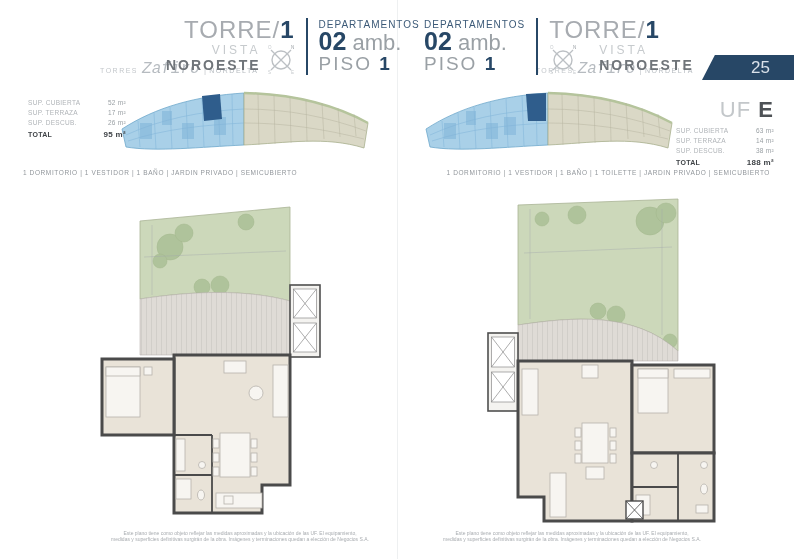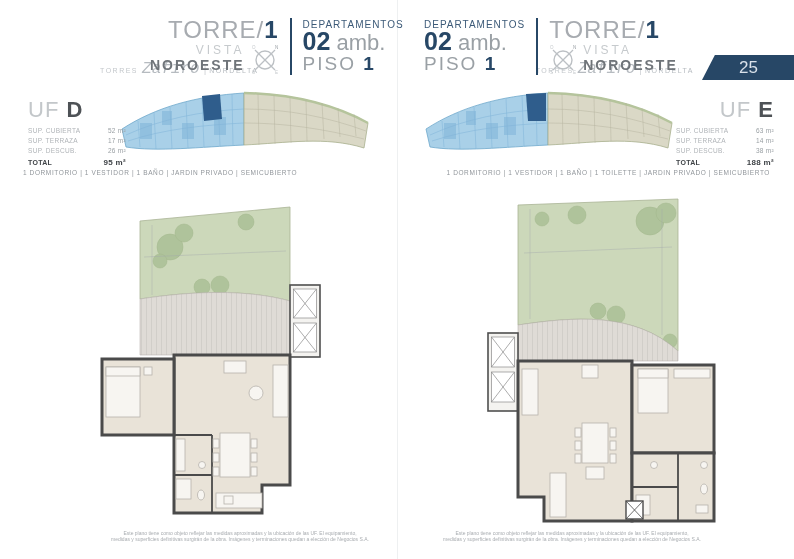--- a/index.html
+++ b/index.html
@@ -6,39 +6,39 @@
   .sheet{position:relative;width:794px;height:559px;background:#ffffff;overflow:hidden;
          font-family:"Liberation Sans",sans-serif;}
   .gutter{position:absolute;left:397px;top:0;width:1px;height:559px;background:#eef0f1;}
 
   
   .ribbon{position:absolute;top:55px;width:92px;height:25px;background:#274766;
           color:#d9e1ea;font-size:17px;font-weight:400;display:flex;align-items:center;}
   .ribbon.left{left:0;clip-path:polygon(0 0,100% 0,86% 100%,0 100%);padding-left:0;}
   .ribbon.left span{margin-left:30px;}
   .ribbon.right{right:0;clip-path:polygon(14% 0,100% 0,100% 100%,0 100%);justify-content:flex-end;}
-  .ribbon.right span{margin-right:36px;}
+  .ribbon.right span{margin-right:24px;}
 
   
   .logo{position:absolute;top:60px;display:flex;align-items:baseline;gap:3px;color:#c3c7cb;white-space:nowrap;}
   .logo .torres{font-size:7px;letter-spacing:1.5px;text-transform:uppercase;}
   .logo .zafiro{font-family:Liberation Mono, monospace;font-style:italic;font-size:16px;color:#b6bbc0;margin:0 1px;}
   .logo .sep{font-size:10px;color:#d0d3d6;}
   .logo .nordelta{font-size:7px;letter-spacing:1.5px;color:#b6bbc0;}
   .logo.l{left:100px;} .logo.r{right:100px;}
 
   
   .title-block{position:absolute;top:17px;display:flex;align-items:stretch;gap:9px;}
   .tb-main{display:flex;flex-direction:column;}
   .tb-main.rightalign{align-items:flex-end;text-align:right;}
   .tb-main.leftalign{align-items:flex-start;text-align:left;}
   .torre-line{font-size:24px;letter-spacing:1px;color:#a7abb0;font-weight:300;line-height:26px;white-space:nowrap;}
   .torre-line b{color:#274766;font-weight:bold;}
   .vista-wrap{display:flex;align-items:center;gap:6px;}
-  .vista-col{display:flex;flex-direction:column;}
+  .vista-col{display:flex;flex-direction:column;margin-left:16px;}
   .vista{font-size:12px;letter-spacing:3px;color:#c6cacd;line-height:13px;}
   .noroeste{font-size:14px;letter-spacing:2px;color:#6f7479;font-weight:bold;line-height:17px;}
   .vdivider{width:2px;background:#274766;margin:1px 2px;}
   .dept-col{display:flex;flex-direction:column;justify-content:space-between;padding:2px 0;}
   .dept-label{font-size:10px;letter-spacing:1px;color:#3c5a78;}
   .dept-num-line{font-size:22px;color:#9aa0a5;line-height:23px;white-space:nowrap;}
   .dept-num-line b{font-size:25px;color:#274766;font-weight:bold;}
   .piso-line{font-size:19px;letter-spacing:2px;color:#9aa0a5;line-height:20px;white-space:nowrap;}
   .piso-line b{color:#274766;font-weight:bold;}
 
@@ -139,21 +139,20 @@
         <line x1="190" y1="17" x2="191" y2="58"></line>
       <line x1="206" y1="20" x2="208" y2="56"></line>
         <line x1="222" y1="25" x2="224" y2="54"></line>
       <line x1="238" y1="31" x2="240" y2="53"></line>
       <path d="M128,26 C172,26 212,34 250,48" fill="none"></path>
       <path d="M128,40 C170,40 208,46 248,56" fill="none"></path>
     </g>
   </svg>
 
   <div class="unit l">
-    <div class="uf-head"><span>UF</span> <b>D</b></div>
     <div class="srow">
       <span>SUP. CUBIERTA</span>
       <span class="val">52 m²</span>
     </div>
     <div class="srow">
       <span>SUP. TERRAZA</span>
       <span class="val">17 m²</span>
     </div>
     <div class="srow">
       <span>SUP. DESCUB.</span>

